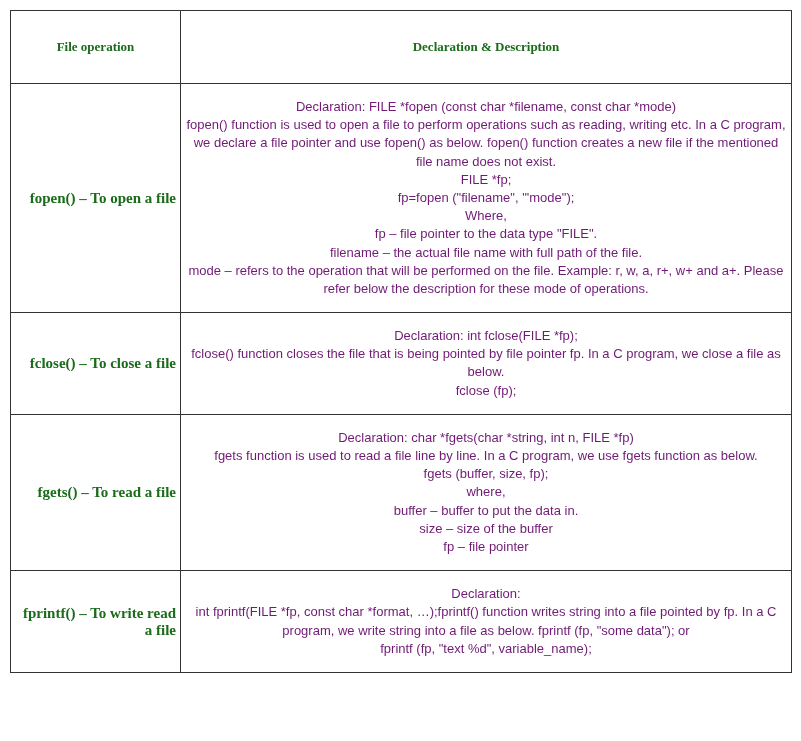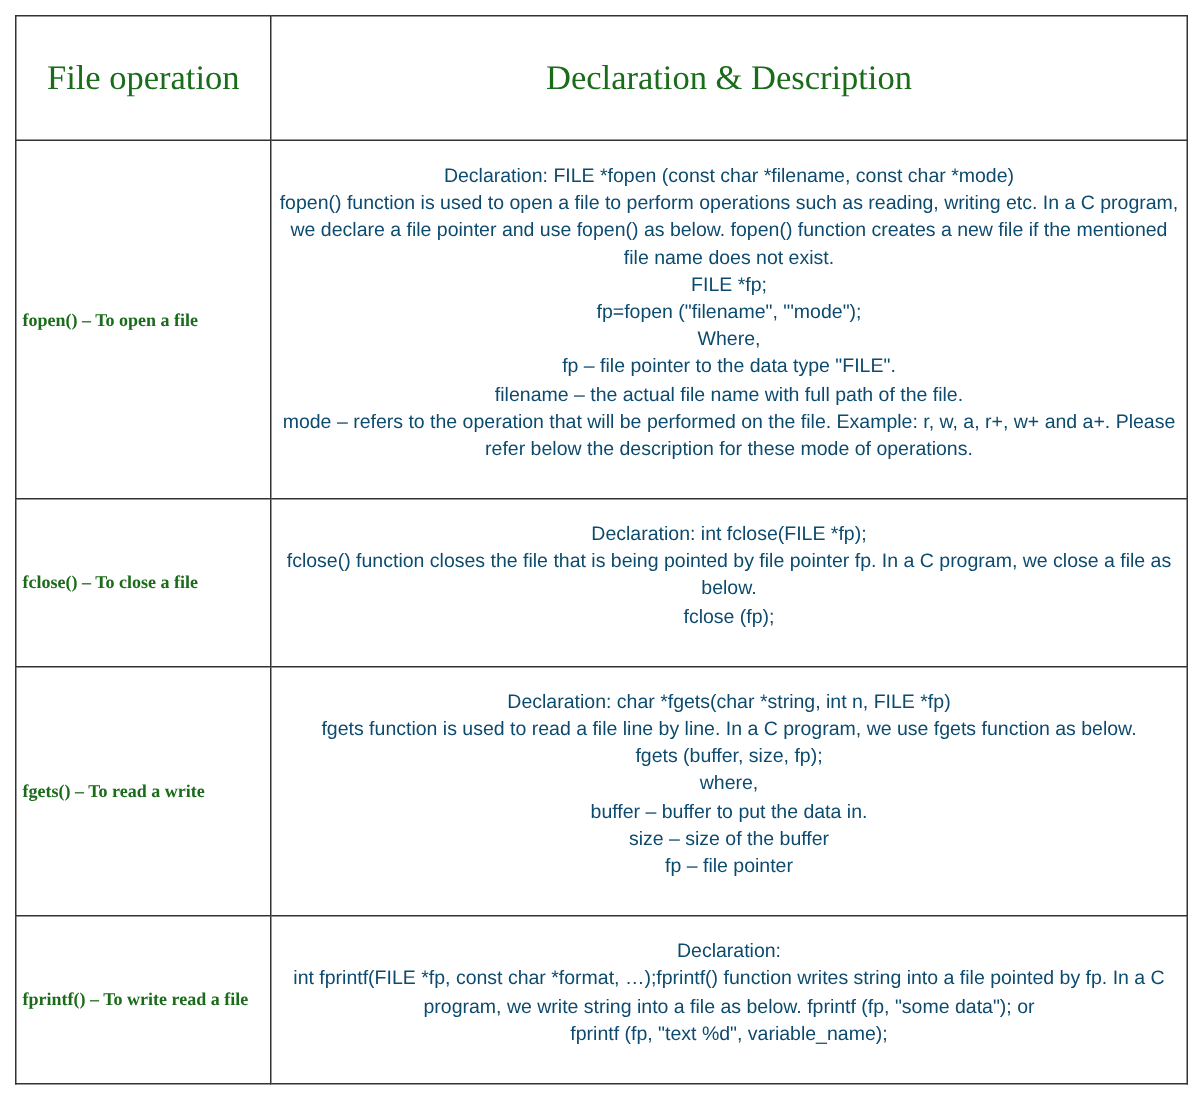--- a/index.html
+++ b/index.html
@@ -13,48 +13,48 @@
       width: 781px;
       table-layout: fixed;
     }
     th, td {
       border: 1px solid #333;
       padding: 10px 4px;
       vertical-align: middle;
     }
     th {
       font-family: Georgia, "Times New Roman", serif;
-      font-weight: normal;
-      font-size: 23px;
+      font-weight: bold;
+      font-size: 13px;
       color: #1a6b1a;
       text-align: center;
       padding-top: 28px;
       padding-bottom: 28px;
     }
     col.col1 {
       width: 170px;
     }
     col.col2 {
       width: 611px;
     }
     td.op {
       font-family: Georgia, "Times New Roman", serif;
       font-weight: bold;
-      font-size: 12px;
+      font-size: 15px;
       color: #1a6b1a;
-      text-align: left;
+      text-align: right;
     }
     td.desc {
       font-family: Verdana, Geneva, sans-serif;
       font-size: 13px;
-      color: #0c4a6e;
+      color: #701a75;
       text-align: center;
       line-height: 1.4;
       padding-top: 14px;
-      padding-bottom: 24px;
+      padding-bottom: 14px;
     }
   </style>
 </head>
 <body>
 
 <table>
   <colgroup>
     <col class="col1">
     <col class="col2">
   </colgroup>
@@ -67,21 +67,21 @@
   <tbody>
     <tr>
       <td class="op">fopen() – To open a file</td>
       <td class="desc">Declaration: FILE *fopen (const char *filename, const char *mode)<br>fopen() function is used to open a file to perform operations such as reading, writing etc. In a C program, we declare a file pointer and use fopen() as below. fopen() function creates a new file if the mentioned file name does not exist.<br>FILE *fp;<br>fp=fopen ("filename", "'mode");<br>Where,<br>fp – file pointer to the data type "FILE".<br>filename – the actual file name with full path of the file.<br>mode – refers to the operation that will be performed on the file. Example: r, w, a, r+, w+ and a+. Please refer below the description for these mode of operations.</td>
     </tr>
     <tr>
       <td class="op">fclose() – To close a file</td>
       <td class="desc">Declaration: int fclose(FILE *fp);<br>fclose() function closes the file that is being pointed by file pointer fp. In a C program, we close a file as below.<br>fclose (fp);</td>
     </tr>
     <tr>
-      <td class="op">fgets() – To read a write</td>
+      <td class="op">fgets() – To read a file</td>
       <td class="desc">Declaration: char *fgets(char *string, int n, FILE *fp)<br>fgets function is used to read a file line by line. In a C program, we use fgets function as below.<br>fgets (buffer, size, fp);<br>where,<br>buffer – buffer to put the data in.<br>size – size of the buffer<br>fp – file pointer</td>
     </tr>
     <tr>
       <td class="op">fprintf() – To write read a file</td>
       <td class="desc">Declaration:<br>int fprintf(FILE *fp, const char *format, …);fprintf() function writes string into a file pointed by fp. In a C program, we write string into a file as below. fprintf (fp, "some data"); or<br>fprintf (fp, "text %d", variable_name);</td>
     </tr>
   </tbody>
 </table>
 
 </body></html>

